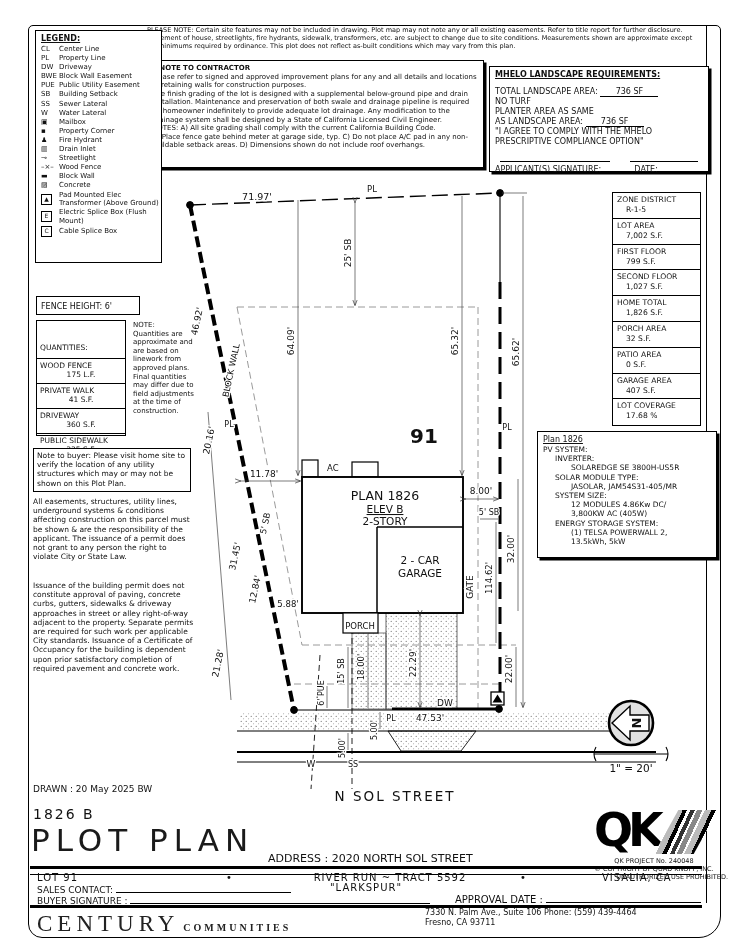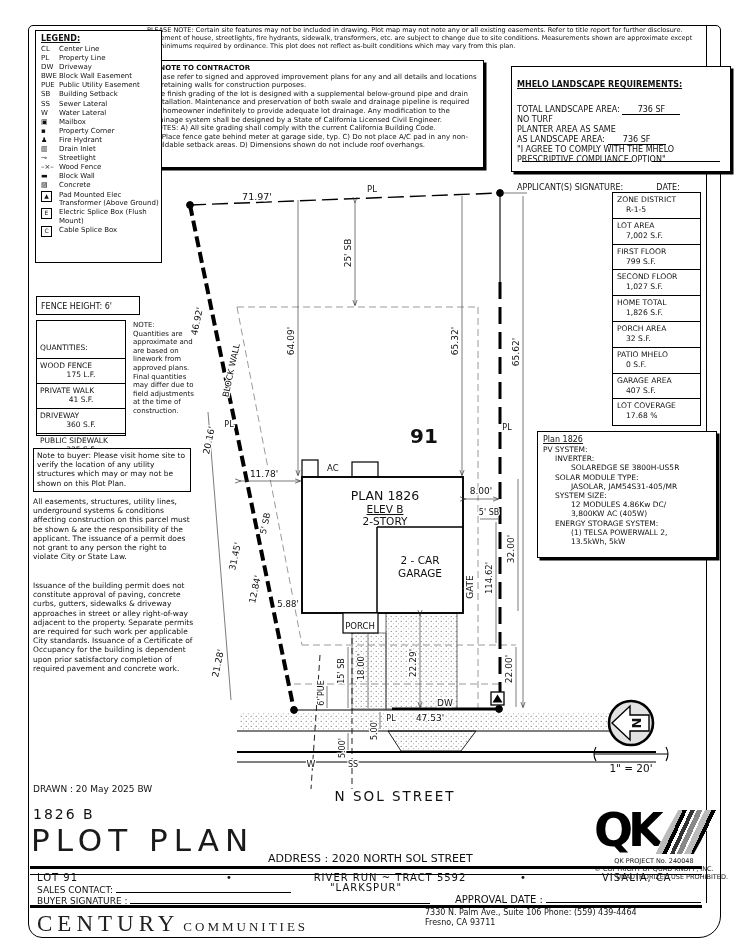--- a/index.html
+++ b/index.html
@@ -9,21 +9,21 @@
   .bx{position:absolute;border:1.3px solid #000;background:#fff;box-sizing:border-box;}
   .shadow{box-shadow:2.5px 2.5px 0 #000;}
   .f65{font-size:6.5px;line-height:8px;}
   .f7{font-size:7px;line-height:8.6px;}
   .f75{font-size:7.5px;line-height:9.2px;}
   .f8{font-size:8px;line-height:10px;}
   .f9{font-size:9px;line-height:11px;}
   .f10{font-size:10px;line-height:12px;}
   .f11{font-size:11px;line-height:13px;}
   .u{text-decoration:underline;}
-  .leg-row{display:flex;align-items:flex-start;margin:0 0 0.5px 0;}
+  .leg-row{display:flex;align-items:center;margin:0 0 0.5px 0;}
   .leg-sym{width:18px;flex:none;font-size:7px;line-height:8.6px;text-align:left;}
   .leg-label{font-size:7px;line-height:8.6px;}
   .symbox{display:inline-block;border:1px solid #000;width:9px;height:9px;
           line-height:8px;text-align:center;font-size:6px;}
   .zrow{border-bottom:1.3px solid #000;padding:2px 3px 0 4px;height:25.8px;box-sizing:border-box;}
   .zrow:last-child{border-bottom:none;}
   .zlab{font-size:7.6px;line-height:10px;}
   .zval{font-size:7.6px;line-height:10px;padding-left:9px;}
   .qrow{border-top:1.2px solid #000;padding:2px 3px;height:25px;box-sizing:border-box;text-align:left;}
   .uline{display:inline-block;border-bottom:1px solid #000;height:9px;vertical-align:baseline;}
@@ -189,23 +189,23 @@
   <div class="abs f65" style="left:147px;top:26px;width:551px;">PLEASE NOTE:  Certain site features may not be included in drawing.  Plot map may not note any or all existing easements.  Refer to title report for further disclosure.  Placement of house, streetlights, fire hydrants, sidewalk, transformers, etc. are subject to change due to site conditions.  Measurements shown are approximate except for minimums required by ordinance.  This plot does not reflect as-built conditions which may vary from this plan.</div>
 
   <div class="bx shadow" style="left:147px;top:60px;width:337px;height:108px;padding:3px 4px;">
     <div class="f7" style="font-weight:bold;">**NOTE TO CONTRACTOR</div>
     <div class="f7">Please refer to signed and approved improvement plans for any and all details and locations of retaining walls for construction purposes.</div>
     <div class="f7">The finish grading of the lot is designed with a supplemental below-ground pipe and drain installation.  Maintenance and preservation of both swale and drainage pipeline is required by homeowner indefinitely to provide adequate lot drainage.  Any modification to the drainage system shall be designed by a State of California Licensed Civil Engineer.</div>
     <div class="f7">NOTES:  A) All site grading shall comply with the current California Building Code.</div>
     <div class="f7">B) Place fence gate behind meter at garage side, typ.  C) Do not place A/C pad in any non-buildable setback areas.  D) Dimensions shown do not include roof overhangs.</div>
   </div>
 
-  <div class="bx shadow" style="left:511px;top:66px;width:220px;height:106px;padding:13px 5px;">
+  <div class="bx shadow" style="left:489px;top:66px;width:220px;height:106px;padding:3px 5px;">
     <div class="f8 u" style="font-weight:bold;">MHELO LANDSCAPE REQUIREMENTS:</div>
-    <div class="f8" style="margin-top:15px;">
+    <div class="f8" style="margin-top:7px;">
       <span>TOTAL LANDSCAPE AREA:</span>
       <span class="uline" style="width:58px;text-align:center;">736 SF</span>
     </div>
     <div class="f8">NO TURF</div>
     <div class="f8">PLANTER AREA AS SAME</div>
     <div class="f8">
       <span>AS LANDSCAPE AREA:</span>
       <span class="uline" style="width:58px;text-align:center;">736 SF</span>
     </div>
     <div class="f8">"I AGREE TO COMPLY WITH THE MHELO</div>
@@ -352,21 +352,21 @@
       </div>
     <div class="zrow">
         <div class="zlab">HOME TOTAL</div>
         <div class="zval">1,826 S.F.</div>
       </div>
     <div class="zrow">
         <div class="zlab">PORCH AREA</div>
         <div class="zval">32 S.F.</div>
       </div>
     <div class="zrow">
-        <div class="zlab">PATIO MHELO</div>
+        <div class="zlab">PATIO AREA</div>
         <div class="zval">0 S.F.</div>
       </div>
     <div class="zrow">
         <div class="zlab">GARAGE AREA</div>
         <div class="zval">407 S.F.</div>
       </div>
     <div class="zrow">
         <div class="zlab">LOT COVERAGE</div>
         <div class="zval">17.68 %</div>
       </div>
@@ -422,20 +422,20 @@
   </div>
   <div class="abs f10" style="left:455px;top:893px;">
     <span>APPROVAL DATE :</span>
     <span class="uline" style="width:155px;"></span>
   </div>
 
   <div class="abs" style="left:30px;top:905px;width:672px;height:4px;border-top:3.5px solid #000;"></div>
 
   <div class="abs serif" style="left:37px;top:911px;">
     <span style="font-size:23px;letter-spacing:5px;color:#222;">CENTURY</span>
-    <span style="font-size:13px;letter-spacing:3px;color:#222;">COMMUNITIES</span>
+    <span style="font-size:10px;letter-spacing:3px;color:#222;font-weight:bold;">COMMUNITIES</span>
   </div>
   <div class="abs" style="left:425px;top:908px;width:275px;">
     <div class="f8">7330 N. Palm Ave., Suite 106    Phone:  (559) 439-4464</div>
     <div class="f8">Fresno, CA  93711</div>
   </div>
 
 </div>
 
 </body></html>

